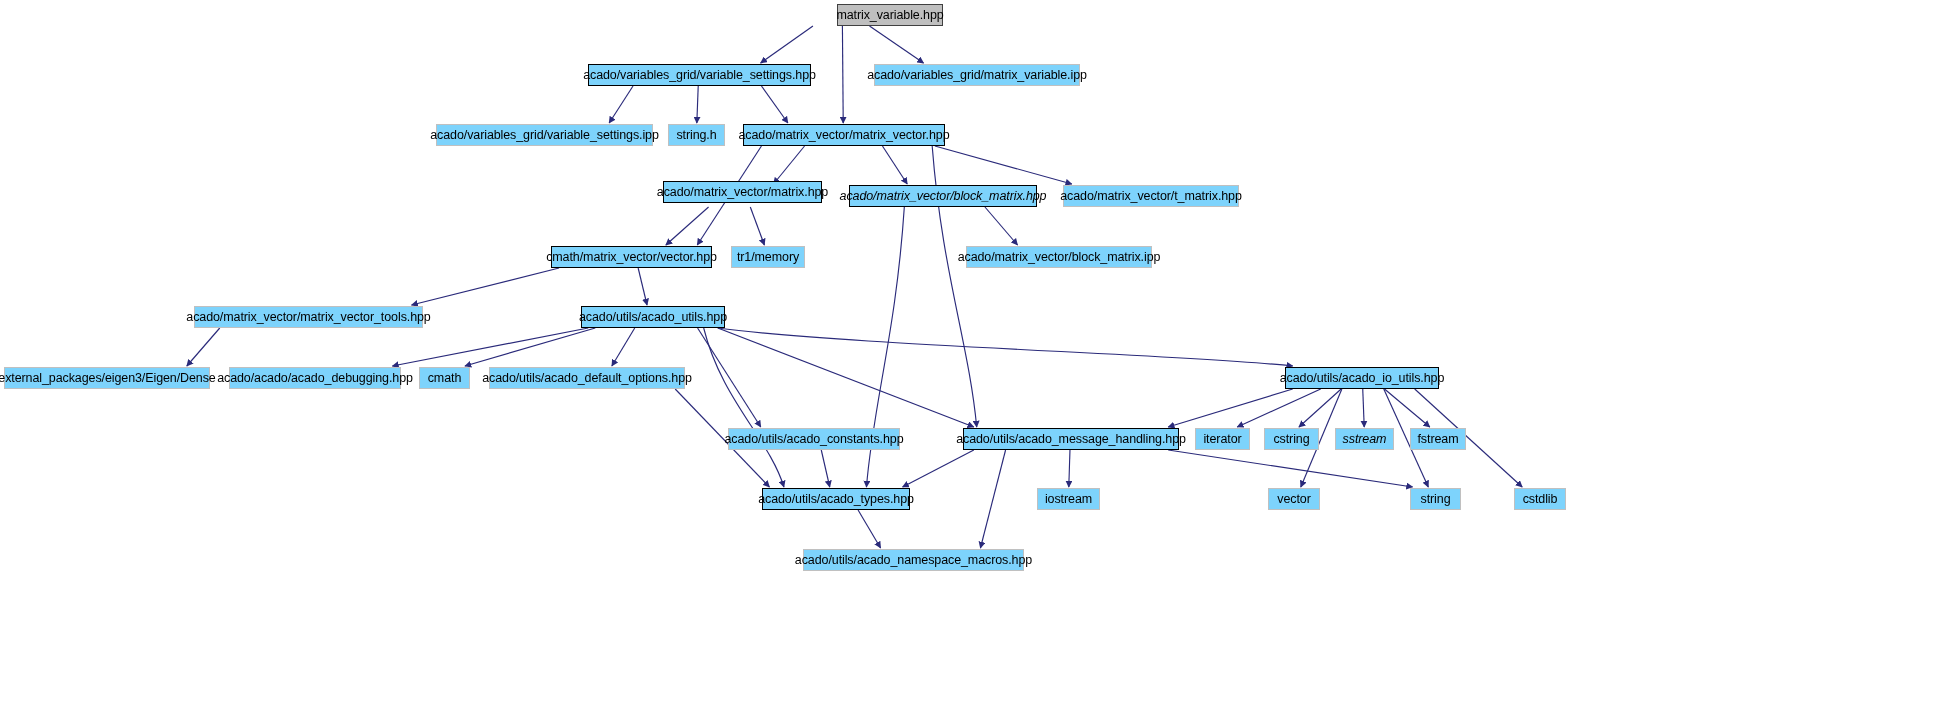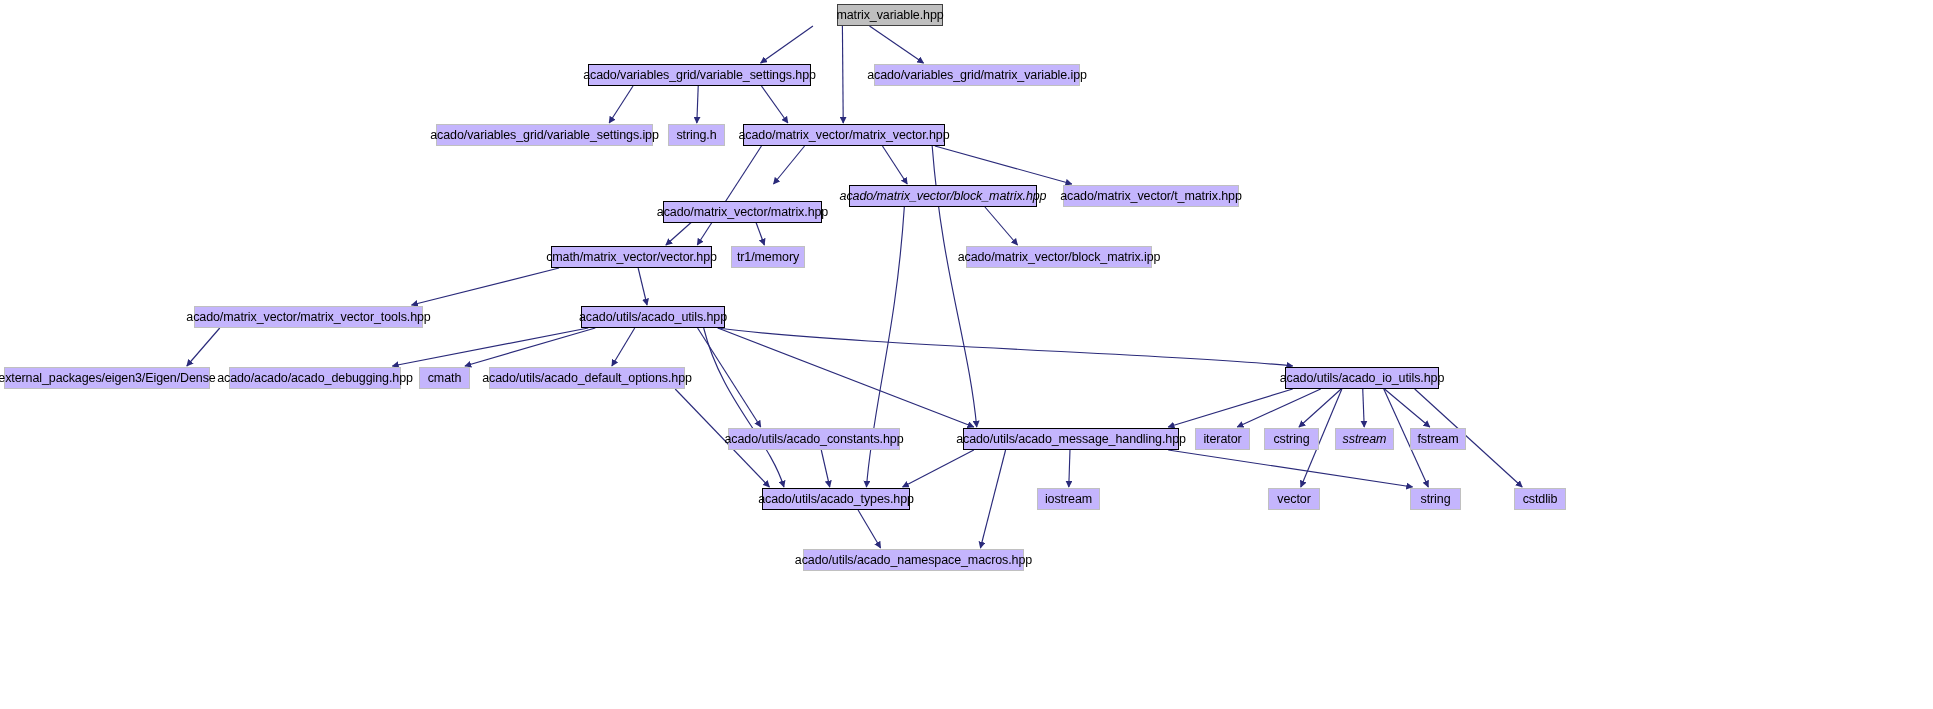--- a/index.html
+++ b/index.html
@@ -12,21 +12,21 @@
   }
   #edges{position:absolute;left:0;top:0;width:1933px;height:709px;}
   .node{
     position:absolute;
     box-sizing:border-box;
     display:flex;align-items:center;justify-content:center;
     white-space:nowrap;
     font-size:12.5px;
     line-height:1;
     color:#000000;
-    background:#c4b5fd;
+    background:#7dd3fc;
     border:1px solid #c0c0c0;
     height:22px;
     z-index:5;
     letter-spacing:-0.1px;
   }
   .node.strong{border:1px solid #000000;}
   .node.root{background:#bfbfbf;border:1px solid #404040;margin-left:48px;}
   .node span{pointer-events:none;}
 </style>
 </head>
@@ -92,21 +92,21 @@
       </div>
       <div class="node weak" style="left: 436px; top: 124px; width: 217px;">
         <span>acado/variables_grid/variable_settings.ipp</span>
       </div>
       <div class="node weak" style="left: 668px; top: 124px; width: 57px;">
         <span>string.h</span>
       </div>
       <div class="node strong" style="left: 743px; top: 124px; width: 202px;">
         <span>acado/matrix_vector/matrix_vector.hpp</span>
       </div>
-      <div class="node strong" style="left: 663px; top: 201px; width: 159px;">
+      <div class="node strong" style="left: 663px; top: 181px; width: 159px;">
         <span>acado/matrix_vector/matrix.hpp</span>
       </div>
       <div class="node strong" style="left: 849px; top: 185px; width: 188px; font-style: italic;">
         <span>acado/matrix_vector/block_matrix.hpp</span>
       </div>
       <div class="node weak" style="left: 1063px; top: 185px; width: 176px;">
         <span>acado/matrix_vector/t_matrix.hpp</span>
       </div>
       <div class="node strong" style="left: 551px; top: 246px; width: 161px;">
         <span>cmath/matrix_vector/vector.hpp</span>

